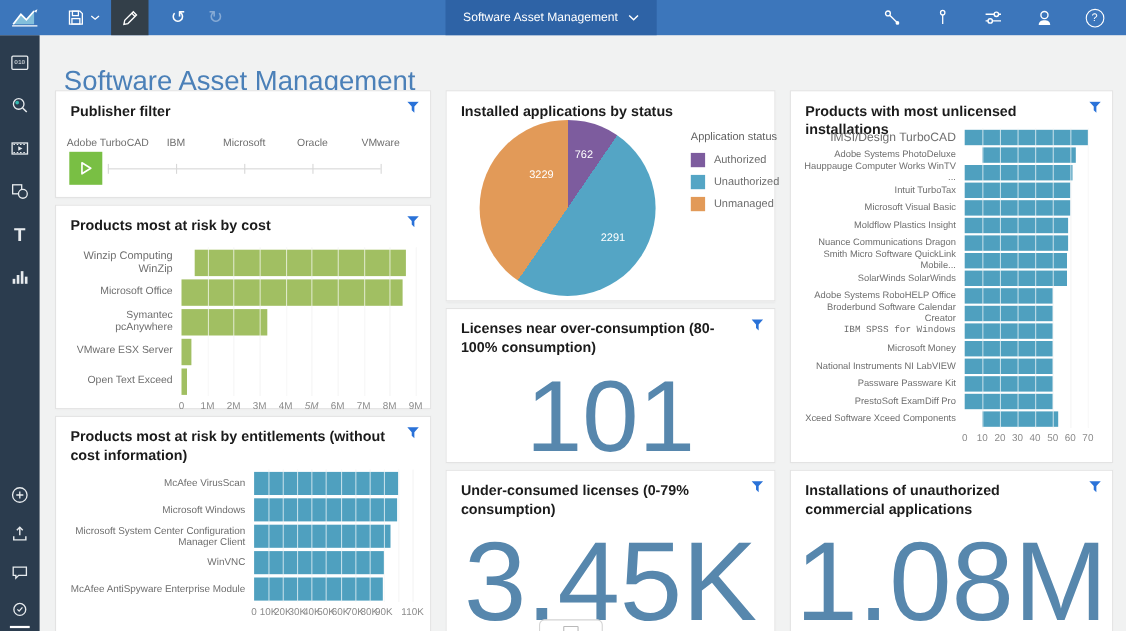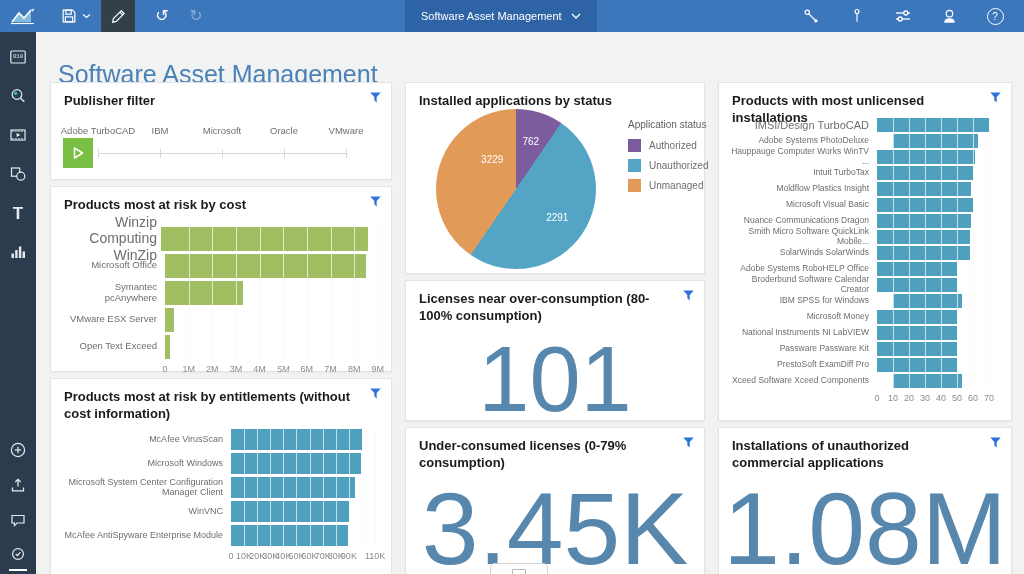--- a/index.html
+++ b/index.html
@@ -274,21 +274,21 @@
             <div style="position: absolute; top: 0px; bottom: 0px; width: 1px; background: rgb(237, 237, 237); left: 33.1492%;"></div>
             <div style="position: absolute; top: 0px; bottom: 0px; width: 1px; background: rgb(237, 237, 237); left: 44.1989%;"></div>
             <div style="position: absolute; top: 0px; bottom: 0px; width: 1px; background: rgb(237, 237, 237); left: 55.2486%;"></div>
             <div style="position: absolute; top: 0px; bottom: 0px; width: 1px; background: rgb(237, 237, 237); left: 66.2983%;"></div>
             <div style="position: absolute; top: 0px; bottom: 0px; width: 1px; background: rgb(237, 237, 237); left: 77.3481%;"></div>
             <div style="position: absolute; top: 0px; bottom: 0px; width: 1px; background: rgb(237, 237, 237); left: 88.3978%;"></div>
             <div style="position: absolute; top: 0px; bottom: 0px; width: 1px; background: rgb(237, 237, 237); left: 99.4475%;"></div>
           </div>
           <div style="position: relative; z-index: 1;">
             <div class="bc-row" style="height: 27px;">
-              <div class="bc-label" style="width: 94px; padding-right: 4px; font-size: 14px;">Winzip Computing WinZip</div>
+              <div class="bc-label" style="width: 94px; padding-right: 20px; font-size: 10px;">Winzip Computing WinZip</div>
               <div class="bc-track">
                 <div style="position: absolute; left: 0px; top: 1.5px; height: 24px; background: rgb(161, 191, 98); width: 95.0276%;"></div>
               </div>
             </div>
             <div class="bc-row" style="height: 27px;">
               <div class="bc-label" style="width: 94px; padding-right: 8px; font-size: 9.5px;">Microsoft Office</div>
               <div class="bc-track">
                 <div style="position: absolute; left: 0px; top: 1.5px; height: 24px; background: rgb(161, 191, 98); width: 93.9227%;"></div>
               </div>
             </div>
@@ -501,32 +501,32 @@
                 <div style="position: absolute; left: 0px; top: 1px; height: 14px; background: rgb(79, 160, 191); width: 81.3333%;"></div>
               </div>
             </div>
             <div class="bc-row" style="height: 16px;">
               <div class="bc-label" style="width: 142px; padding-right: 8px; font-size: 8.5px;">Intuit TurboTax</div>
               <div class="bc-track">
                 <div style="position: absolute; left: 0px; top: 1px; height: 14px; background: rgb(79, 160, 191); width: 80%;"></div>
               </div>
             </div>
             <div class="bc-row" style="height: 16px;">
+              <div class="bc-label" style="width: 142px; padding-right: 8px; font-size: 8.5px;">Microsoft Visual Basic</div>
+              <div class="bc-track">
+                <div style="position: absolute; left: 0px; top: 1px; height: 14px; background: rgb(79, 160, 191); width: 80%;"></div>
+              </div>
+            </div>
+            <div class="bc-row" style="height: 16px;">
               <div class="bc-label" style="width: 142px; padding-right: 8px; font-size: 8.5px;">Moldflow Plastics Insight</div>
               <div class="bc-track">
                 <div style="position: absolute; left: 0px; top: 1px; height: 14px; background: rgb(79, 160, 191); width: 78.6667%;"></div>
               </div>
             </div>
             <div class="bc-row" style="height: 16px;">
-              <div class="bc-label" style="width: 142px; padding-right: 8px; font-size: 8.5px;">Microsoft Visual Basic</div>
-              <div class="bc-track">
-                <div style="position: absolute; left: 0px; top: 1px; height: 14px; background: rgb(79, 160, 191); width: 80%;"></div>
-              </div>
-            </div>
-            <div class="bc-row" style="height: 16px;">
               <div class="bc-label" style="width: 142px; padding-right: 8px; font-size: 8.5px;">Nuance Communications Dragon</div>
               <div class="bc-track">
                 <div style="position: absolute; left: 0px; top: 1px; height: 14px; background: rgb(79, 160, 191); width: 78.6667%;"></div>
               </div>
             </div>
             <div class="bc-row" style="height: 16px;">
               <div class="bc-label" style="width: 142px; padding-right: 8px; font-size: 8.5px;">Smith Micro Software QuickLink Mobile...</div>
               <div class="bc-track">
                 <div style="position: absolute; left: 0px; top: 1px; height: 14px; background: rgb(79, 160, 191); width: 77.3333%;"></div>
               </div>
@@ -543,21 +543,21 @@
                 <div style="position: absolute; left: 0px; top: 1px; height: 14px; background: rgb(79, 160, 191); width: 66.6667%;"></div>
               </div>
             </div>
             <div class="bc-row" style="height: 16px;">
               <div class="bc-label" style="width: 142px; padding-right: 8px; font-size: 8.5px;">Broderbund Software Calendar Creator</div>
               <div class="bc-track">
                 <div style="position: absolute; left: 0px; top: 1px; height: 14px; background: rgb(79, 160, 191); width: 66.6667%;"></div>
               </div>
             </div>
             <div class="bc-row" style="height: 16px;">
-              <div class="bc-label" style="width: 142px; padding-right: 24px; font-size: 8.5px;">IBM SPSS for Windows</div>
+              <div class="bc-label" style="width: 142px; padding-right: 8px; font-size: 8.5px; font-family: Liberation Mono, monospace;">IBM SPSS for Windows</div>
               <div class="bc-track">
                 <div style="position: absolute; left: 0px; top: 1px; height: 14px; background: rgb(79, 160, 191); width: 66.6667%;"></div>
               </div>
             </div>
             <div class="bc-row" style="height: 16px;">
               <div class="bc-label" style="width: 142px; padding-right: 8px; font-size: 8.5px;">Microsoft Money</div>
               <div class="bc-track">
                 <div style="position: absolute; left: 0px; top: 1px; height: 14px; background: rgb(79, 160, 191); width: 66.6667%;"></div>
               </div>
             </div>

